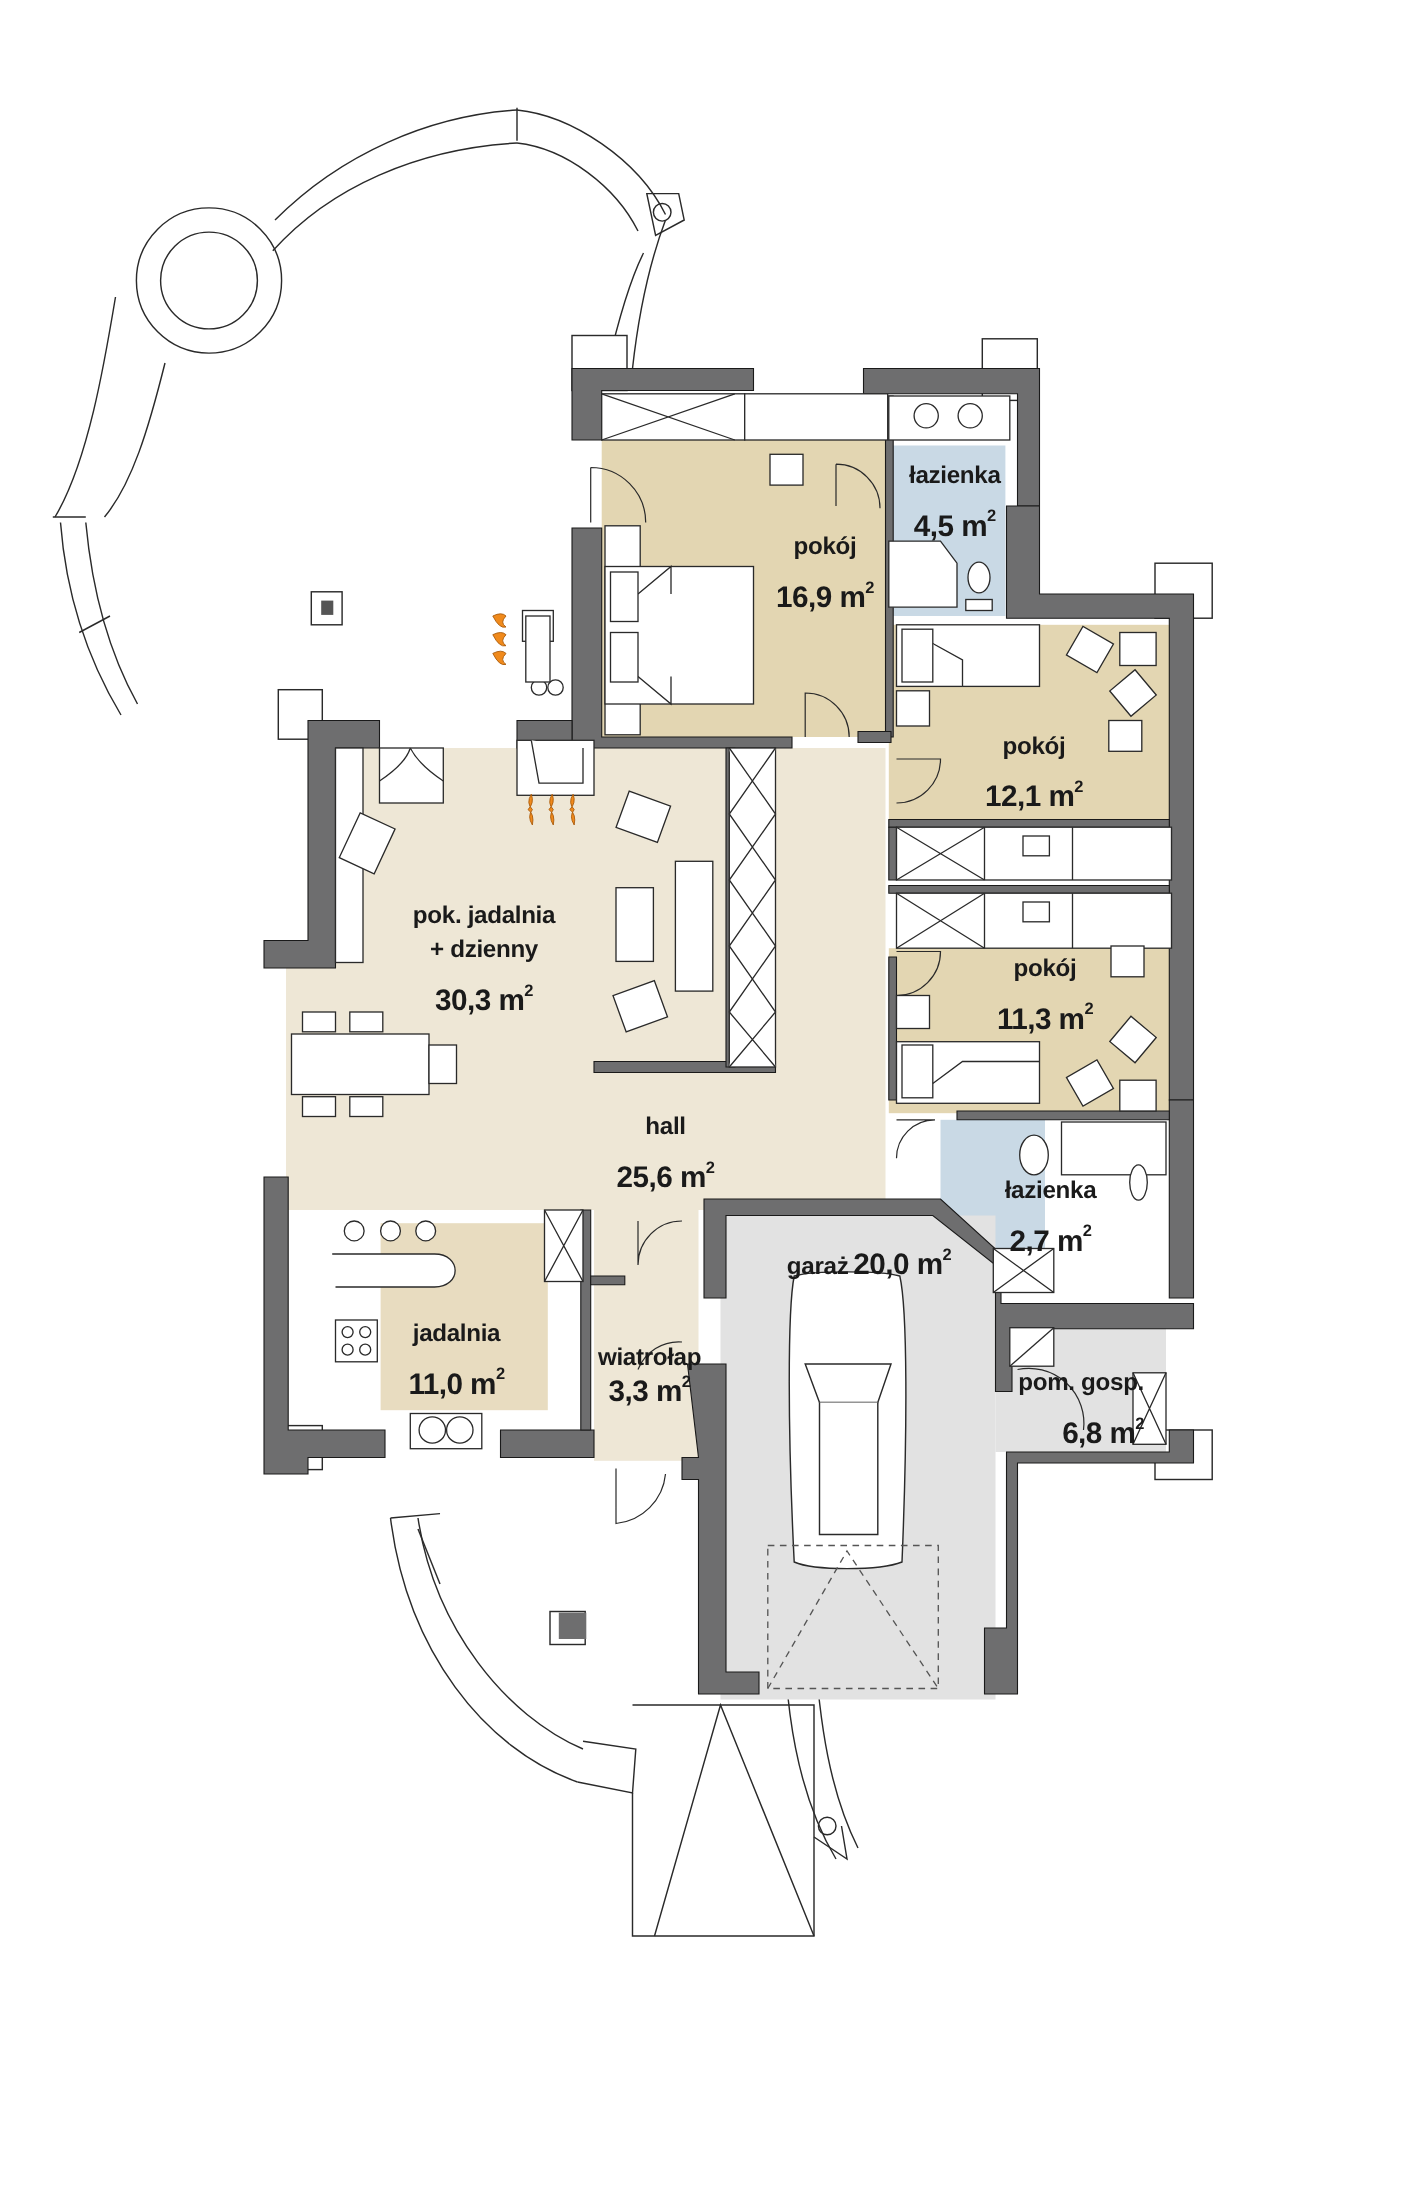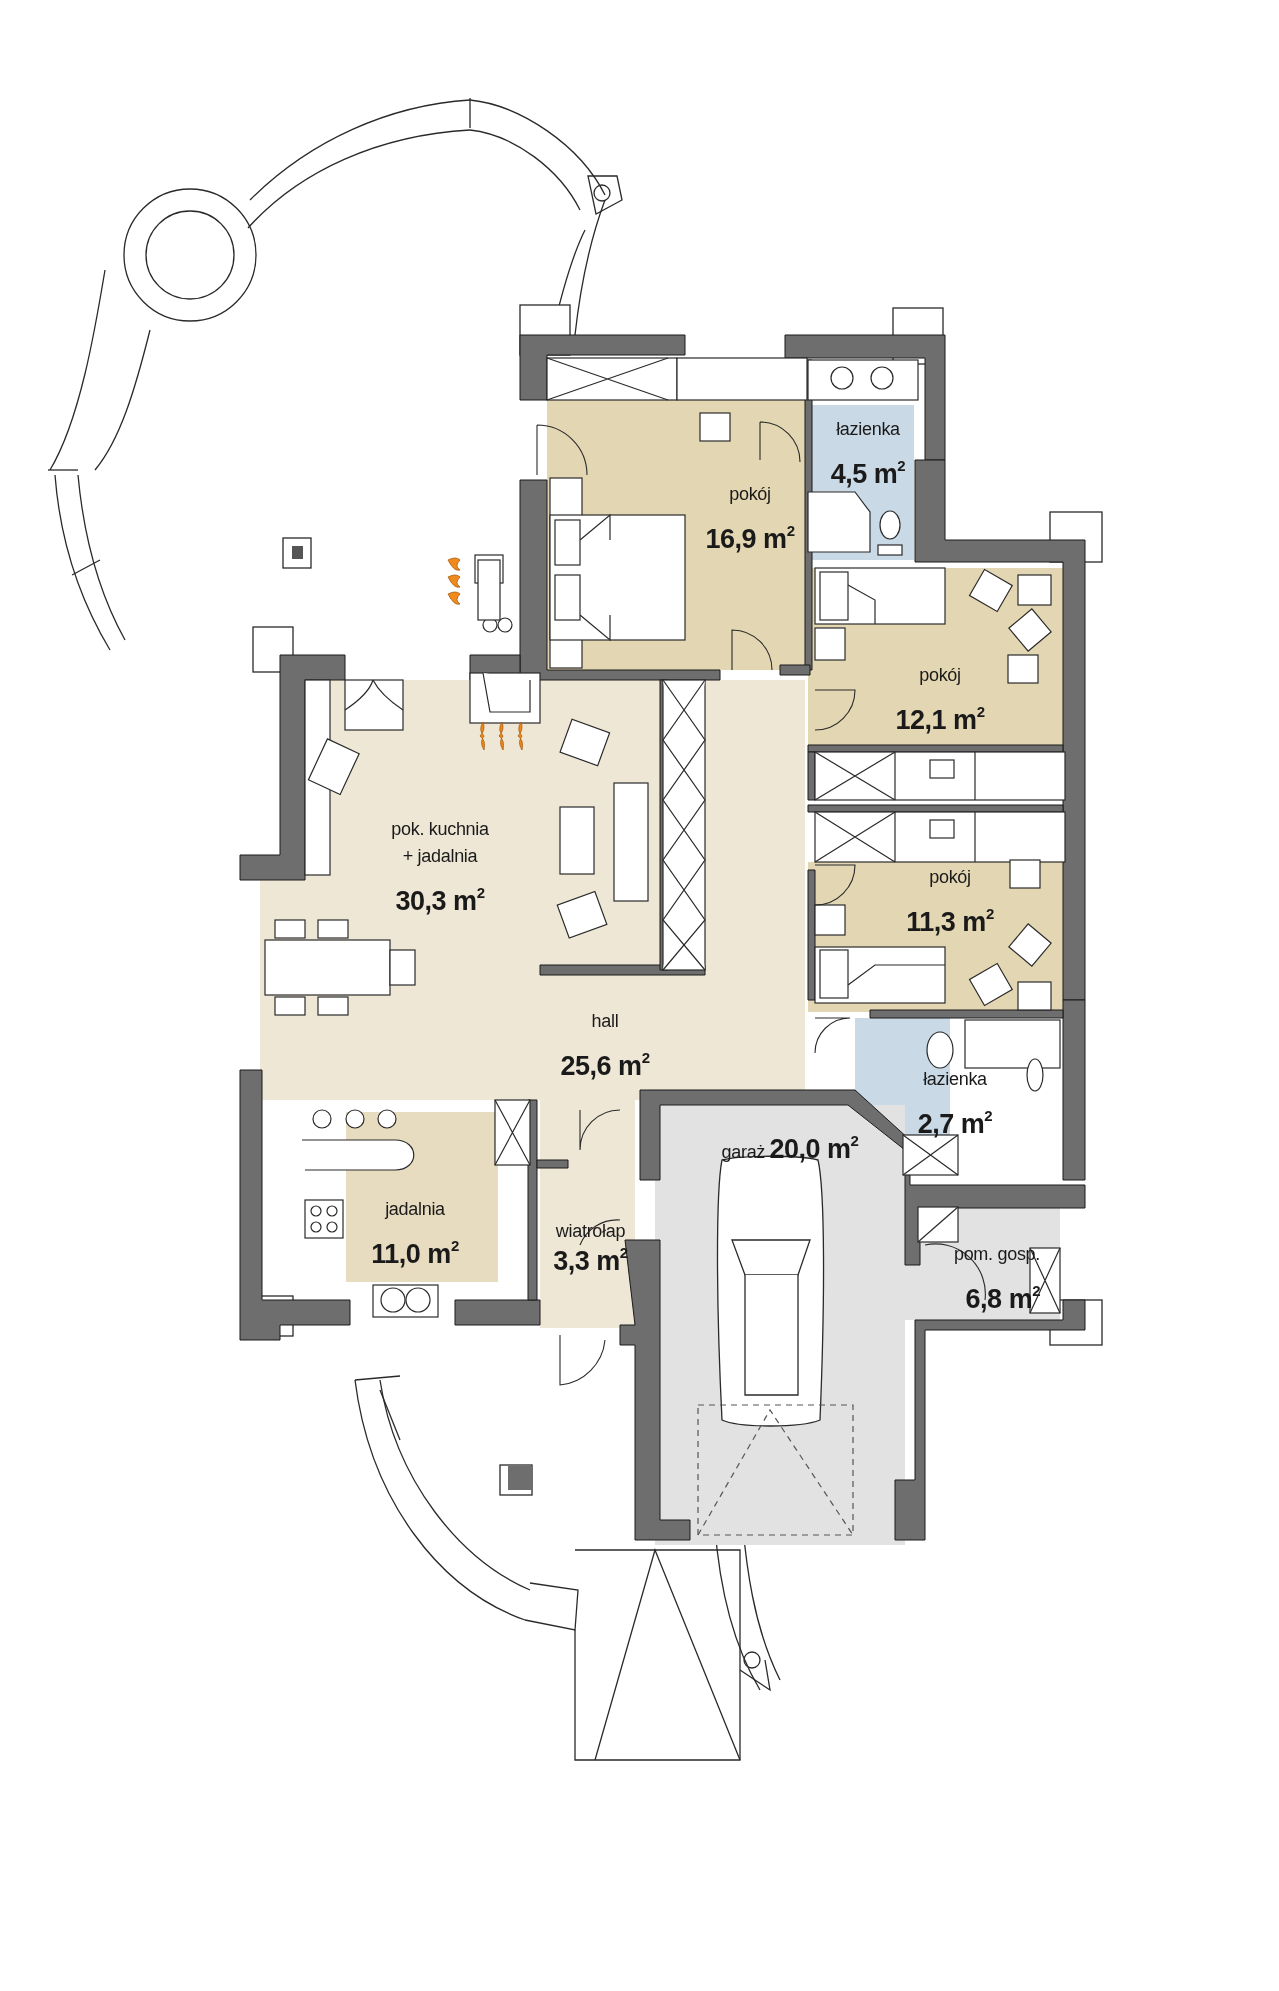--- a/index.html
+++ b/index.html
@@ -1,21 +1,21 @@
 <!DOCTYPE html>
 <html><head>
 <meta charset="utf-8">
 <style>
   html, body { margin: 0; padding: 0; background: #ffffff; }
   body { width: 1279px; height: 1991px; position: relative; overflow: hidden;
          font-family: "Liberation Sans", sans-serif; }
   svg { position: absolute; left: 0; top: 0; }
   .lbl { position: absolute; text-align: center; color: #1a1a1a; line-height: 1.05;
          font-family: "Liberation Sans", sans-serif; }
-  .lbl .name { font-size: 18px; font-weight: normal; letter-spacing: -0.3px; display: block; }
+  .lbl .name { font-size: 22px; font-weight: bold; letter-spacing: -0.3px; display: block; }
   .lbl .area { font-size: 27px; font-weight: bold; display: block; letter-spacing: -0.5px; margin-top: 21px; }
   .lbl .area sup { font-size: 15px; vertical-align: top; position: relative; top: -2px; }
   .inline .name, .inline .area { display: inline; }
 </style>
 </head>
 <body>
 
 <svg width="1279" height="1991" viewBox="0 0 1279 1991" xmlns="http://www.w3.org/2000/svg">
   <g fill="none" stroke="#2a2a2a" stroke-width="1.3">
 
@@ -253,22 +253,22 @@
 </div>
 <div class="lbl" style="left:870px; top:666px; width:140px;">
   <span class="name">pokój</span>
   <span class="area"><span>12,1</span> <span>m</span><sup>2</sup></span>
 </div>
 <div class="lbl" style="left:880px; top:868px; width:140px;">
   <span class="name">pokój</span>
   <span class="area"><span>11,3</span> <span>m</span><sup>2</sup></span>
 </div>
 <div class="lbl" style="left:360px; top:820px; width:160px;">
-  <span class="name">pok. kuchnia</span>
-  <span class="name" style="margin-top:8px;">+ jadalnia</span>
+  <span class="name">pok. jadalnia</span>
+  <span class="name" style="margin-top:8px;">+ dzienny</span>
   <span class="area"><span>30,3</span> <span>m</span><sup>2</sup></span>
 </div>
 <div class="lbl" style="left:535px; top:1012px; width:140px;">
   <span class="name" style="margin-bottom:10px;">hall</span>
   <span class="area"><span>25,6</span> <span>m</span><sup>2</sup></span>
 </div>
 <div class="lbl" style="left:900px; top:1070px; width:110px;">
   <span class="name">łazienka</span>
   <span class="area"><span>2,7</span> <span>m</span><sup>2</sup></span>
 </div>

